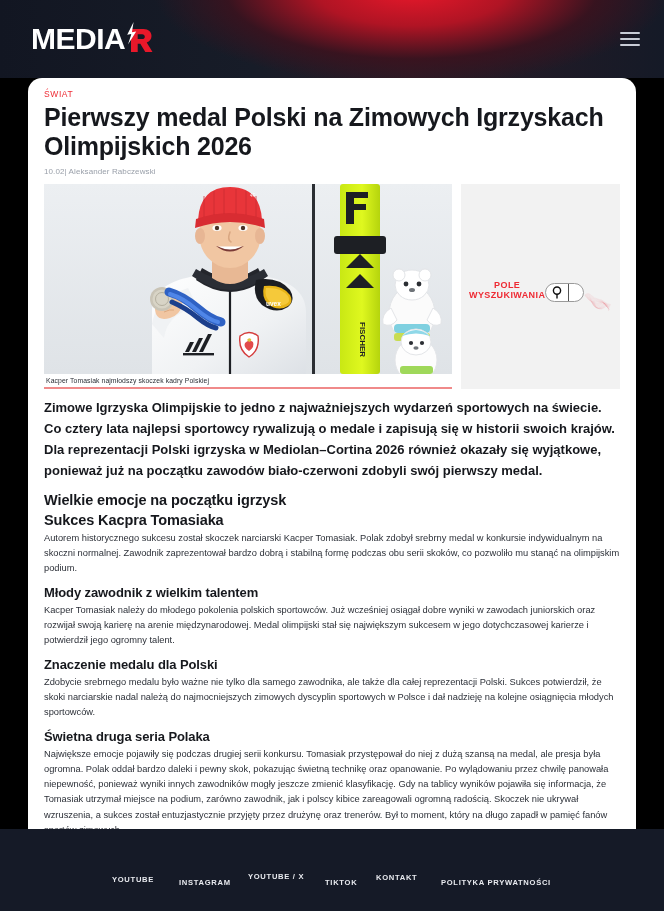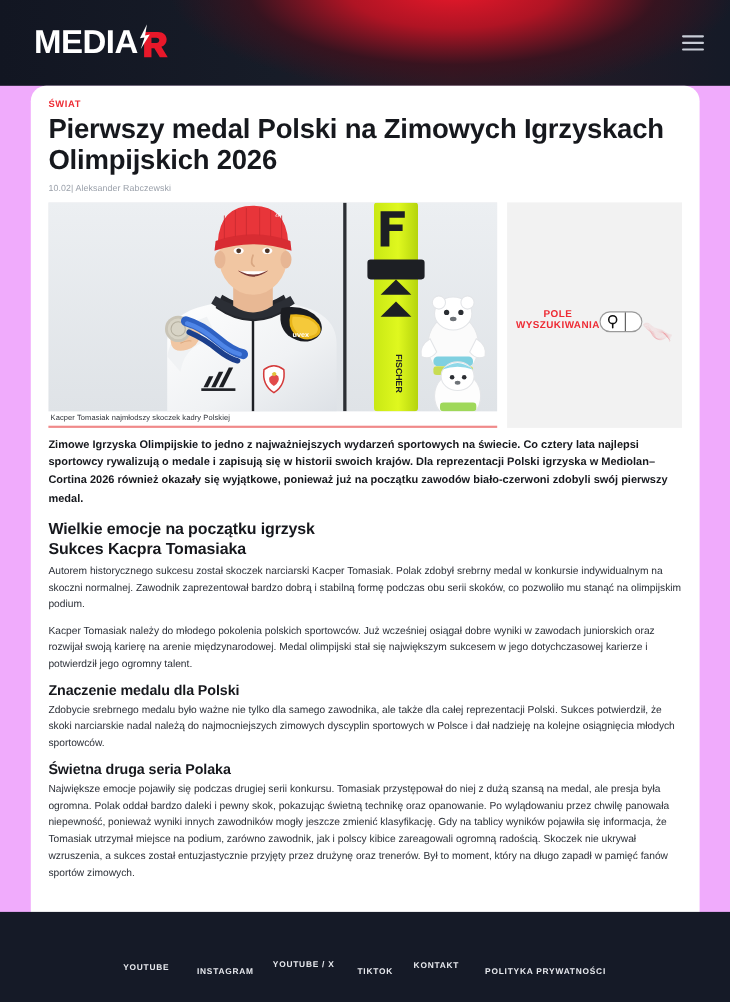--- a/index.html
+++ b/index.html
@@ -13,21 +13,21 @@
   body {
     font-family: "Liberation Sans", sans-serif;
     background: #151a27;
   }
 
   
   .page {
     position: relative;
     width: 664px;
     height: 911px;
-    background: #f0abfc;
+    background: #000000;
     overflow: hidden;
   }
 
   
   .header {
     position: relative;
     height: 78px;
     background:
       radial-gradient(ellipse 300px 110px at 62% -12%, #e8182a 0%, #b01424 32%, rgba(60,18,30,0.85) 62%, rgba(20,24,35,0) 86%),
       linear-gradient(90deg, #121622 0%, #171c28 38%, #2a1b26 62%, #151a27 100%);
@@ -84,21 +84,21 @@
     width: 608px;
     height: 823px;
     background: #ffffff;
     border-radius: 14px;
     padding: 11px 16px 0 16px;
     overflow: hidden;
   }
 
   .kicker {
     font-size: 8.5px;
-    font-weight: 700;
+    font-weight: 400;
     letter-spacing: 0.6px;
     color: #ee2b34;
     margin-bottom: 4px;
   }
 
   .headline {
     font-size: 25px;
     line-height: 1.16;
     font-weight: 700;
     color: #16181d;
@@ -189,21 +189,21 @@
   }
   .aside-art {
     margin-top: 14px;
     width: 100%;
     flex: 1 1 auto;
   }
   .aside-art svg { display: block; width: 100%; }
 
   
   .lead {
-    font-size: 10px;
+    font-size: 13px;
     line-height: 1.62;
     font-weight: 700;
     color: #16181d;
     margin-bottom: 11px;
   }
 
   h2.section-title {
     font-size: 14.5px;
     font-weight: 700;
     color: #16181d;
@@ -461,20 +461,21 @@
       </div>
     </div>
 
     <p class="lead">Zimowe Igrzyska Olimpijskie to jedno z najważniejszych wydarzeń sportowych na świecie. Co cztery lata najlepsi sportowcy rywalizują o medale i zapisują się w historii swoich krajów. Dla reprezentacji Polski igrzyska w Mediolan–Cortina 2026 również okazały się wyjątkowe, ponieważ już na początku zawodów biało-czerwoni zdobyli swój pierwszy medal.</p>
 
     <h2 class="section-title">Wielkie emocje na początku igrzysk</h2>
 
     <h2 class="section-title">Sukces Kacpra Tomasiaka</h2>
     <p class="section-body">Autorem historycznego sukcesu został skoczek narciarski Kacper Tomasiak. Polak zdobył srebrny medal w konkursie indywidualnym na skoczni normalnej. Zawodnik zaprezentował bardzo dobrą i stabilną formę podczas obu serii skoków, co pozwoliło mu stanąć na olimpijskim podium.</p>
 
+    <h2 class="section-title small">Młody zawodnik z wielkim talentem</h2>
     <p class="section-body">Kacper Tomasiak należy do młodego pokolenia polskich sportowców. Już wcześniej osiągał dobre wyniki w zawodach juniorskich oraz rozwijał swoją karierę na arenie międzynarodowej. Medal olimpijski stał się największym sukcesem w jego dotychczasowej karierze i potwierdził jego ogromny talent.</p>
 
     <h2 class="section-title small">Znaczenie medalu dla Polski</h2>
     <p class="section-body">Zdobycie srebrnego medalu było ważne nie tylko dla samego zawodnika, ale także dla całej reprezentacji Polski. Sukces potwierdził, że skoki narciarskie nadal należą do najmocniejszych zimowych dyscyplin sportowych w Polsce i dał nadzieję na kolejne osiągnięcia młodych sportowców.</p>
 
     <h2 class="section-title small">Świetna druga seria Polaka</h2>
     <p class="section-body tight">Największe emocje pojawiły się podczas drugiej serii konkursu. Tomasiak przystępował do niej z dużą szansą na medal, ale presja była ogromna. Polak oddał bardzo daleki i pewny skok, pokazując świetną technikę oraz opanowanie. Po wylądowaniu przez chwilę panowała niepewność, ponieważ wyniki innych zawodników mogły jeszcze zmienić klasyfikację. Gdy na tablicy wyników pojawiła się informacja, że Tomasiak utrzymał miejsce na podium, zarówno zawodnik, jak i polscy kibice zareagowali ogromną radością. Skoczek nie ukrywał wzruszenia, a sukces został entuzjastycznie przyjęty przez drużynę oraz trenerów. Był to moment, który na długo zapadł w pamięć fanów sportów zimowych.</p>
   </div>
 
   <div class="footer">

